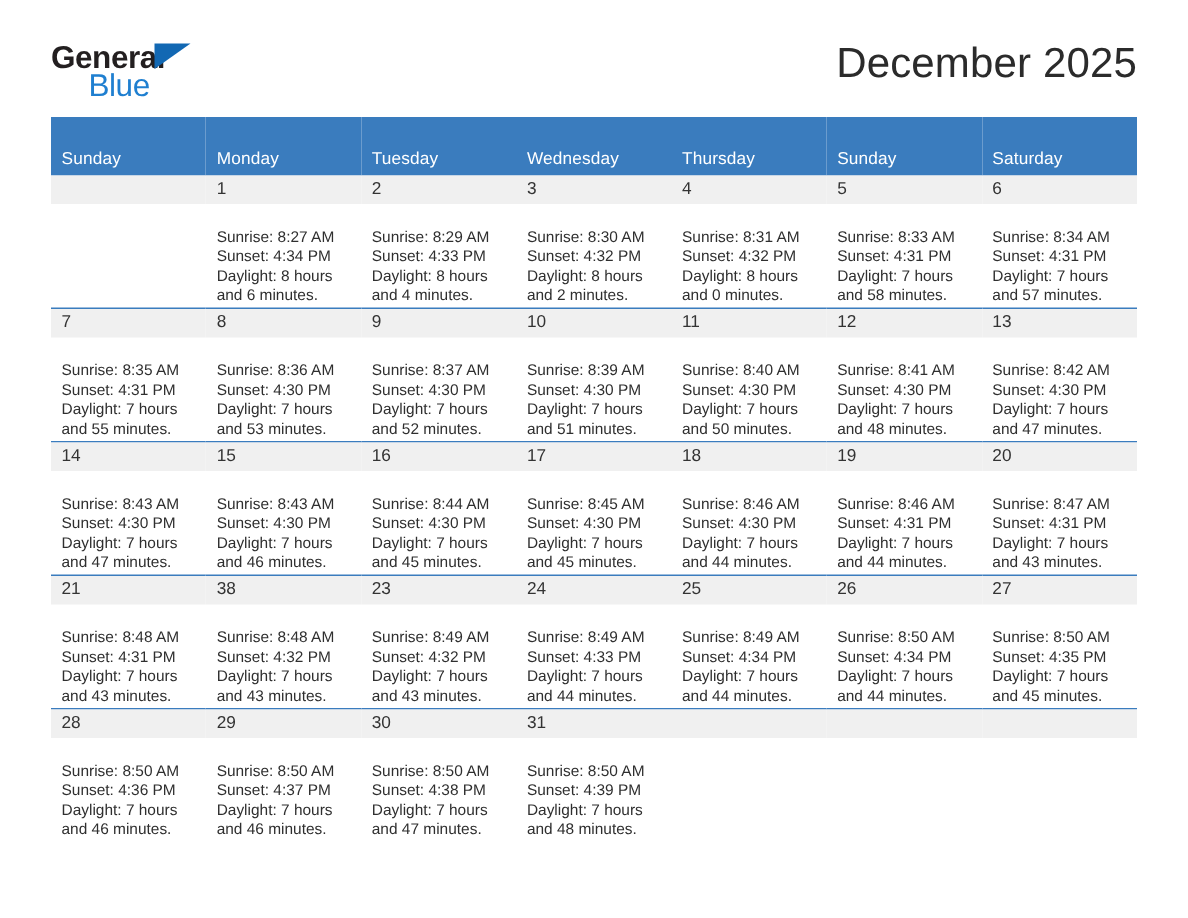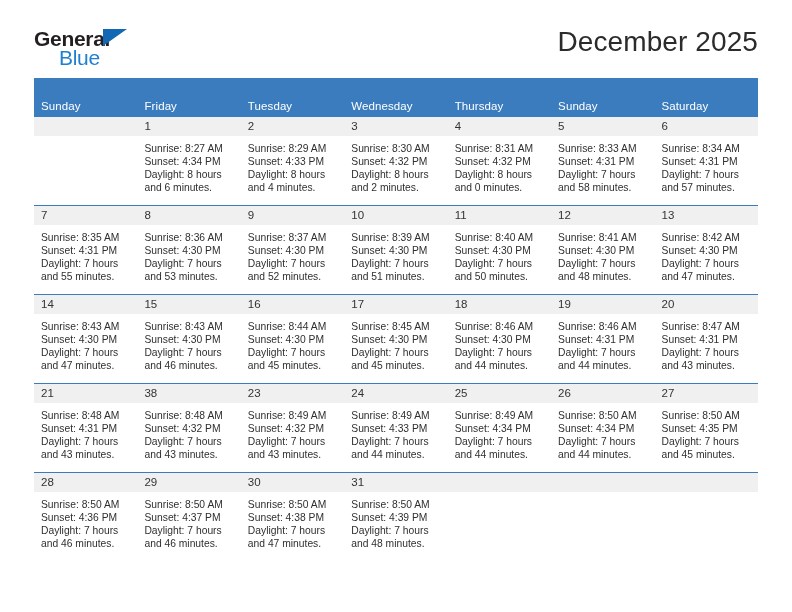--- a/index.html
+++ b/index.html
@@ -107,21 +107,21 @@
   .daynum {
     background: #f0f0f0;
     font-size: 11.5px;
     color: #333333;
     padding: 3px 0 3px 7px;
     height: 19px;
     line-height: 13px;
   }
   .cell.empty .daynum { color: transparent; }
   .info {
-    padding: 6px 6px 0 7px;
+    padding: 16px 6px 0 7px;
     font-size: 10.3px;
     line-height: 13.1px;
     color: #2f2f2f;
   }
   .info div { white-space: nowrap; }
   .info .daylight { white-space: normal; }
 </style>
 </head>
 <body>
 
@@ -138,21 +138,21 @@
     <div class="titles">
       <div class="month-title">December 2025</div>
     </div>
 
   </div>
 
   <table class="calendar">
     <thead>
       <tr id="hdr-row">
           <th>Sunday</th>
-          <th>Friday</th>
+          <th>Monday</th>
           <th>Tuesday</th>
           <th>Wednesday</th>
           <th>Thursday</th>
           <th>Sunday</th>
           <th>Saturday</th>
         </tr>
     </thead>
     <tbody id="weeks-body">
         <tr class="week">
           <td>

